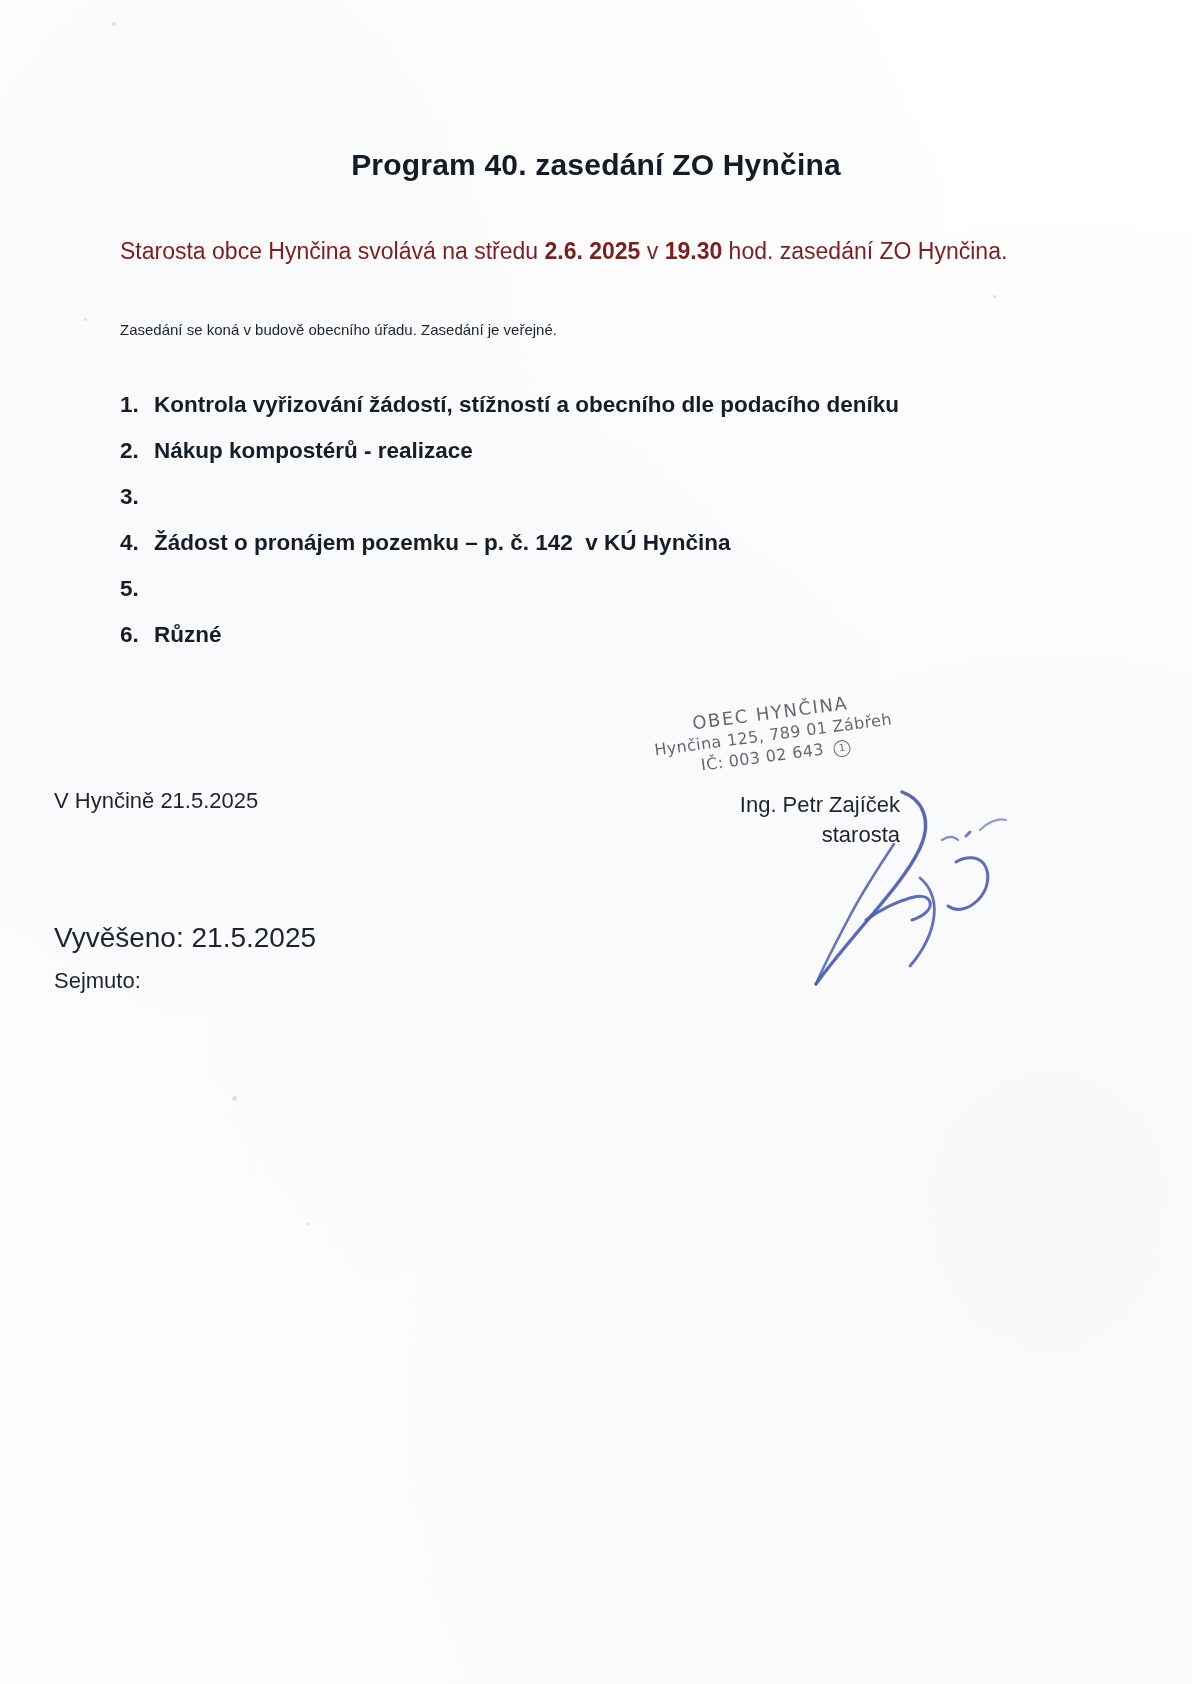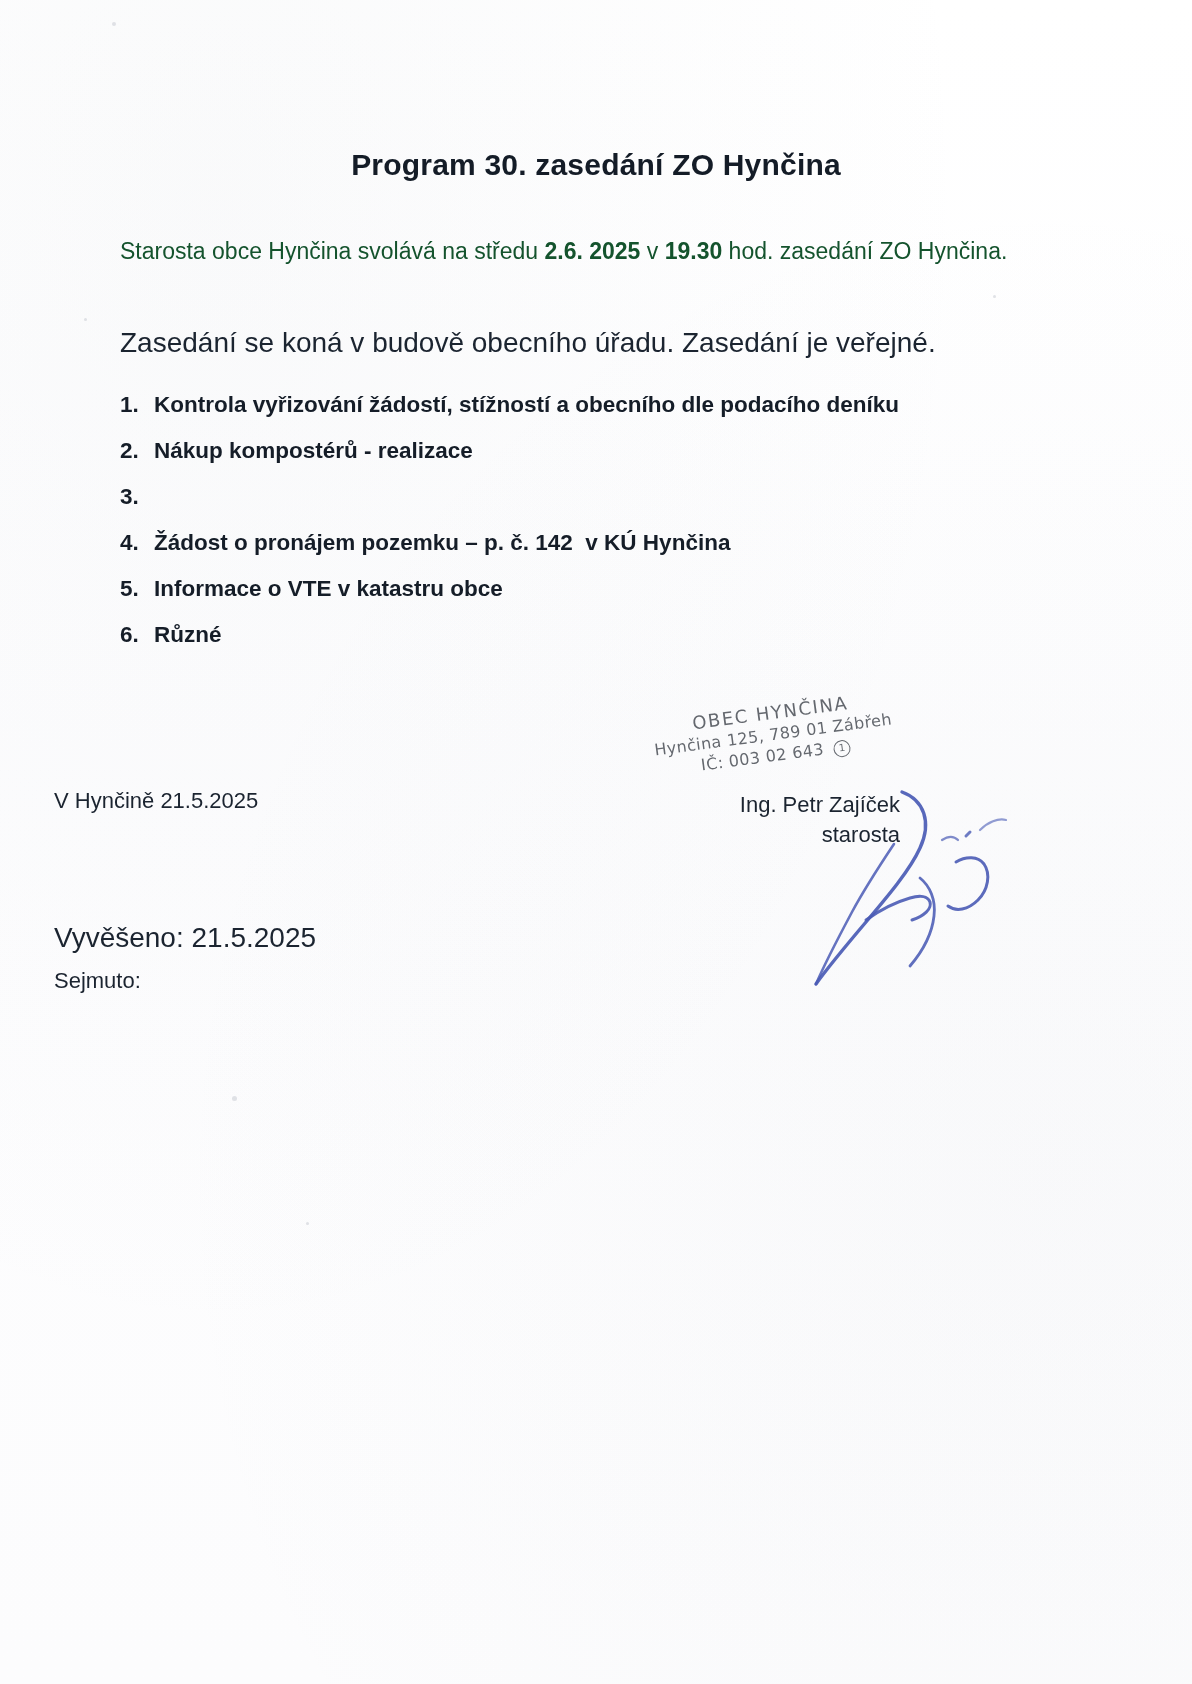--- a/index.html
+++ b/index.html
@@ -47,30 +47,30 @@
     color: #141c27;
   }
 
   .intro {
     position: absolute;
     left: 120px;
     top: 202px;
     width: 940px;
     font-size: 23px;
     line-height: 52px;
-    color: #14532d;
+    color: #7f1d1d;
   }
   .intro .b { font-weight: bold; }
 
   .intro-2 {
     position: absolute;
     left: 120px;
     top: 298px;
     width: 940px;
-    font-size: 28px;
+    font-size: 15px;
     line-height: 34px;
   }
 
   .agenda {
     position: absolute;
     left: 120px;
     top: 382px;
     width: 950px;
     margin: 0;
     padding: 0;
@@ -176,21 +176,21 @@
 <div class="page">
 
   <div class="scan-tint"></div>
 
   <div class="speck" style="left:112px;top:22px;width:4px;height:4px;"></div>
   <div class="speck" style="left:232px;top:1096px;width:5px;height:5px;"></div>
   <div class="speck" style="left:84px;top:318px;width:3px;height:3px;"></div>
   <div class="speck" style="left:993px;top:295px;width:3px;height:3px;"></div>
   <div class="speck" style="left:306px;top:1222px;width:3px;height:3px;"></div>
 
-  <h1 class="doc-title">Program 30. zasedání ZO Hynčina</h1>
+  <h1 class="doc-title">Program 40. zasedání ZO Hynčina</h1>
 
   <p class="intro">
     <span>Starosta obce Hynčina svolává na středu </span><span class="b">2.6. 2025</span><span> v </span><span class="b">19.30</span><span> hod. zasedání ZO Hynčina.</span>
   </p>
 
   <p class="intro-2">Zasedání se koná v budově obecního úřadu. Zasedání je veřejné.</p>
 
   <ol class="agenda">
     <li>
       <span class="num">1.</span>
@@ -202,21 +202,20 @@
     </li>
     <li>
       <span class="num">3.</span>
     </li>
     <li>
       <span class="num">4.</span>
       <span>Žádost o pronájem pozemku – p. č. 142  v KÚ Hynčina</span>
     </li>
     <li>
       <span class="num">5.</span>
-      <span>Informace o VTE v katastru obce</span>
     </li>
     <li>
       <span class="num">6.</span>
       <span>Různé</span>
     </li>
   </ol>
 
   <div class="left-date">V Hynčině 21.5.2025</div>
   <div class="posted">Vyvěšeno: 21.5.2025</div>
   <div class="removed">Sejmuto:</div>

